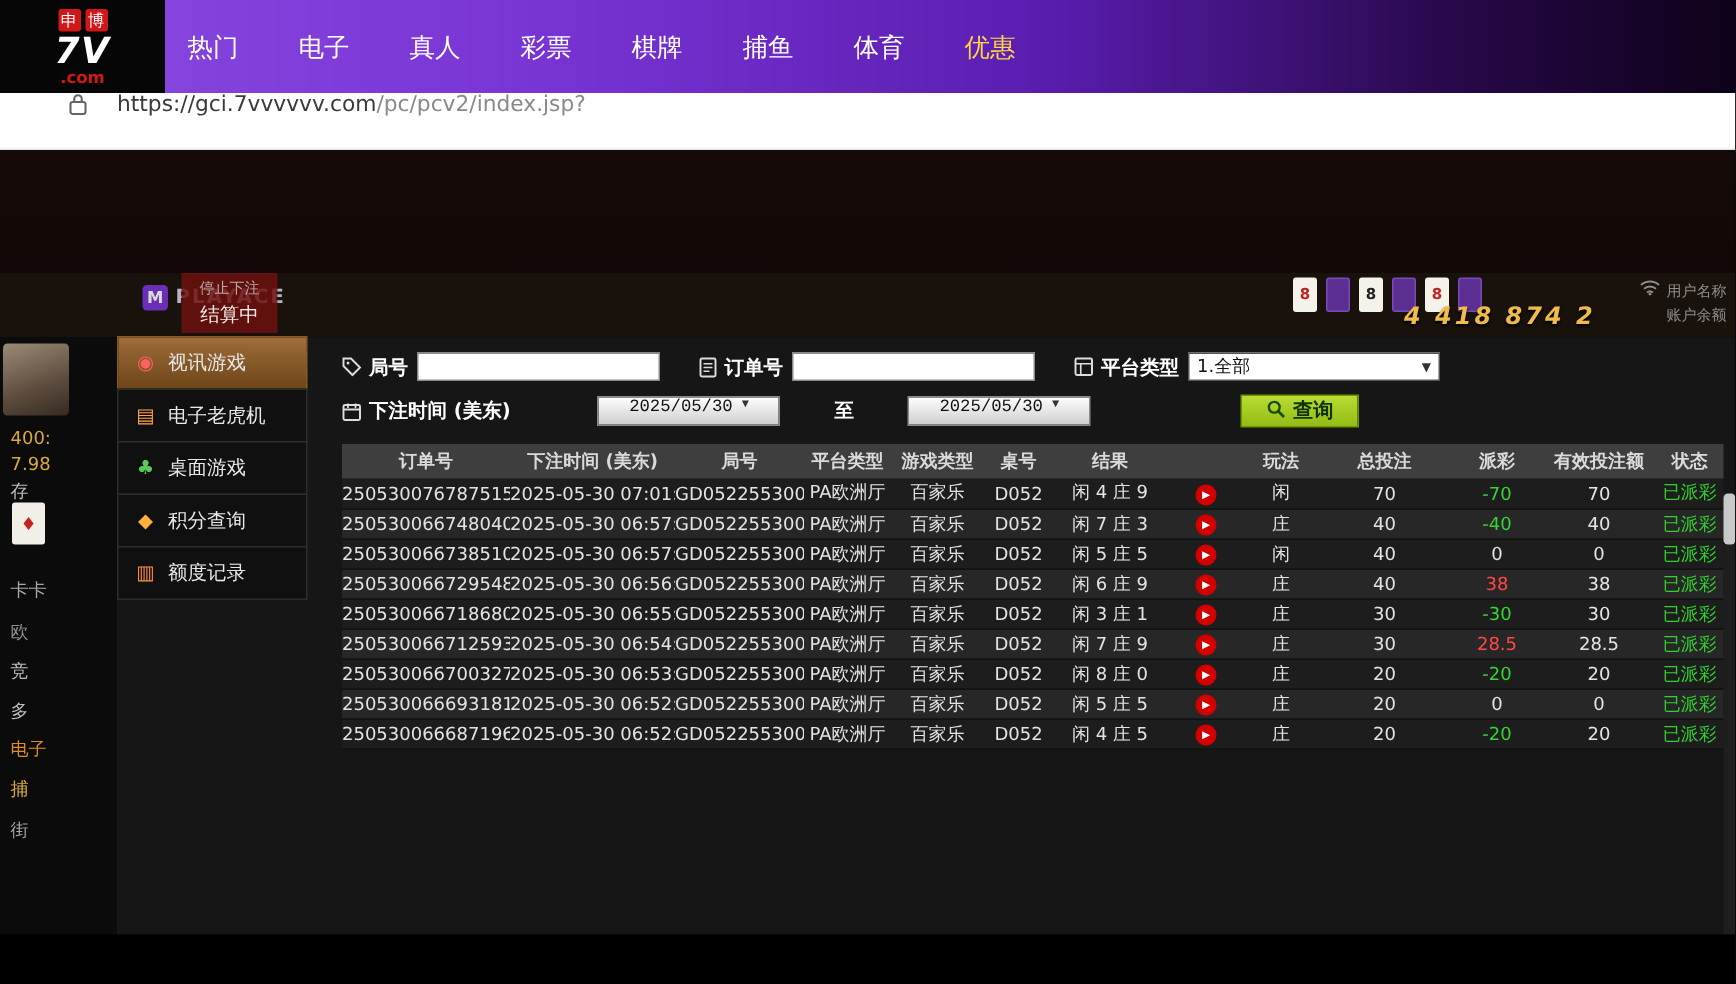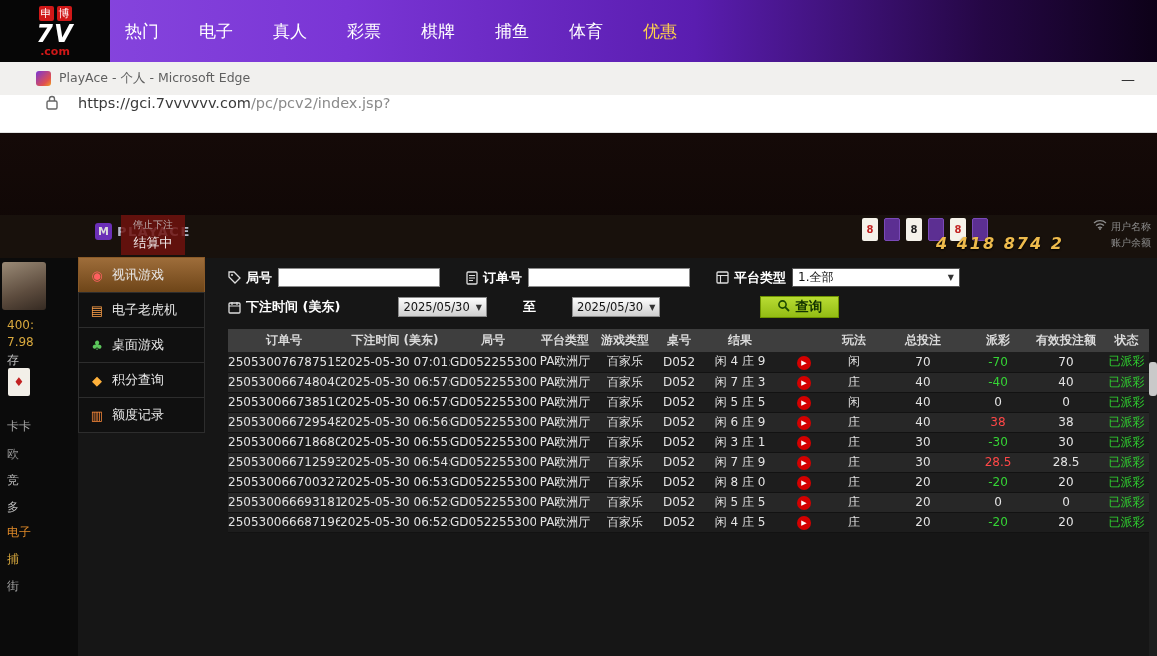--- a/index.html
+++ b/index.html
@@ -66,21 +66,21 @@
 
   
   .f-row{display:flex;align-items:center;}
   .f-group{display:flex;align-items:center;margin-right:26px;}
   .f-icon{margin-right:5px;display:flex;}
   .f-label{color:#fff;font-size:13px;font-weight:bold;margin-right:6px;white-space:nowrap;}
   .f-input{width:162px;height:19px;border:1px solid #8a8a8a;background:#fff;font-size:12px;padding:0 4px;font-family:inherit;}
   .f-select{width:168px;height:19px;background:#fff;border:1px solid #555;display:flex;align-items:center;justify-content:space-between;padding:0 5px;font-size:12px;color:#111;cursor:pointer;}
   .arr{font-size:8px;color:#333;}
   .f-row2{margin-top:9px;}
-  .date-btn{height:20px;background:linear-gradient(180deg,#fdfdfd,#cfcfcf);border:1px solid #8a8a8a;display:flex;align-items:center;gap:6px;padding:0 4px;font-size:11.5px;color:#111;cursor:pointer;white-space:nowrap;}
+  .date-btn{height:20px;background:linear-gradient(180deg,#fdfdfd,#cfcfcf);border:1px solid #8a8a8a;display:flex;align-items:flex-start;gap:6px;padding:0 20px;font-size:11.5px;color:#111;cursor:pointer;white-space:nowrap;font-family:Liberation Mono, monospace;}
   .date-from{margin-left:52px;}
   .to-label{color:#fff;font-weight:bold;font-size:13px;margin:0 36px;}
   .query-btn{margin-left:100px;height:22px;display:flex;align-items:center;gap:5px;background:linear-gradient(180deg,#b8dc33,#93bc14);border:1px solid #6f9400;padding:0 16px;font-size:13.5px;font-weight:bold;color:#123300;cursor:pointer;white-space:nowrap;}
 
   
   .bet-table{margin-top:11px;border-collapse:collapse;table-layout:fixed;width:921px;font-size:12px;}
   .bet-table th{background:#3e3e3e;color:#dadada;font-weight:bold;height:23px;white-space:nowrap;overflow:hidden;font-size:12px;}
   .bet-table td{height:20px;text-align:center;color:#e3e3e3;white-space:nowrap;overflow:hidden;border-bottom:1px solid #121212;}
   tr.odd td{background:#1d1d1d;}
   tr.even td{background:#272727;}
@@ -113,25 +113,20 @@
         <div class="nav-item">电子</div>
         <div class="nav-item">真人</div>
         <div class="nav-item">彩票</div>
         <div class="nav-item">棋牌</div>
         <div class="nav-item">捕鱼</div>
         <div class="nav-item">体育</div>
         <div class="nav-item highlight">优惠</div>
       </nav>
   </header>
 
-  <div class="edge-titlebar">
-    <span class="favicon"></span>
-    <span class="edge-title">PlayAce - 个人 - Microsoft Edge</span>
-    <span class="win-min">—</span>
-  </div>
 
   <div class="address-bar">
     <span class="lock-wrap">
       <svg width="12" height="15" viewBox="0 0 12 15">
           <rect x="1" y="6" width="10" height="8" rx="1.5" fill="none" stroke="#666" stroke-width="1.4"></rect>
           <path d="M3.5 6V4a2.5 2.5 0 015 0v2" fill="none" stroke="#666" stroke-width="1.4"></path>
         </svg>
     </span>
     <span class="url"><span class="url-main">https://gci.7vvvvvv.com</span><span class="url-path">/pc/pcv2/index.jsp?</span></span>
   </div>

